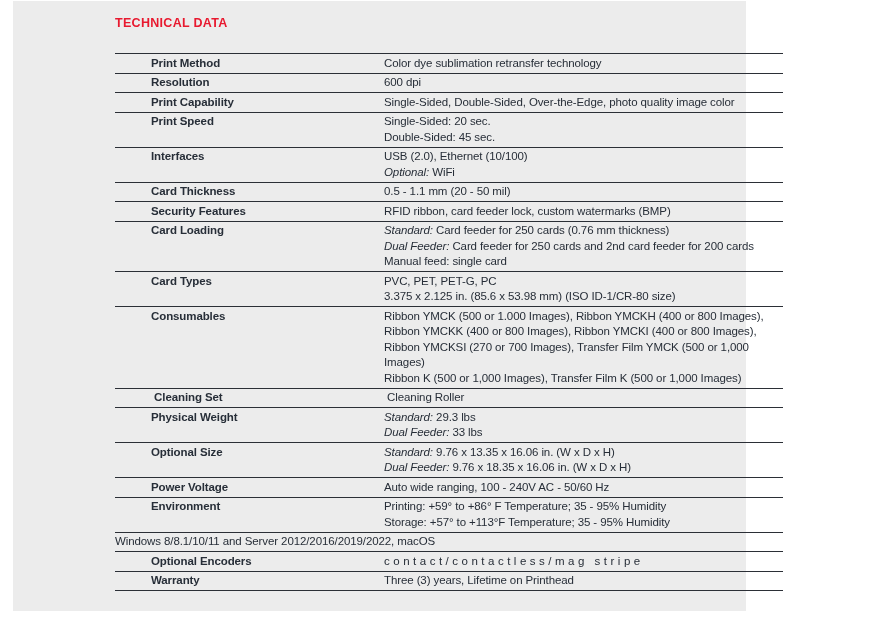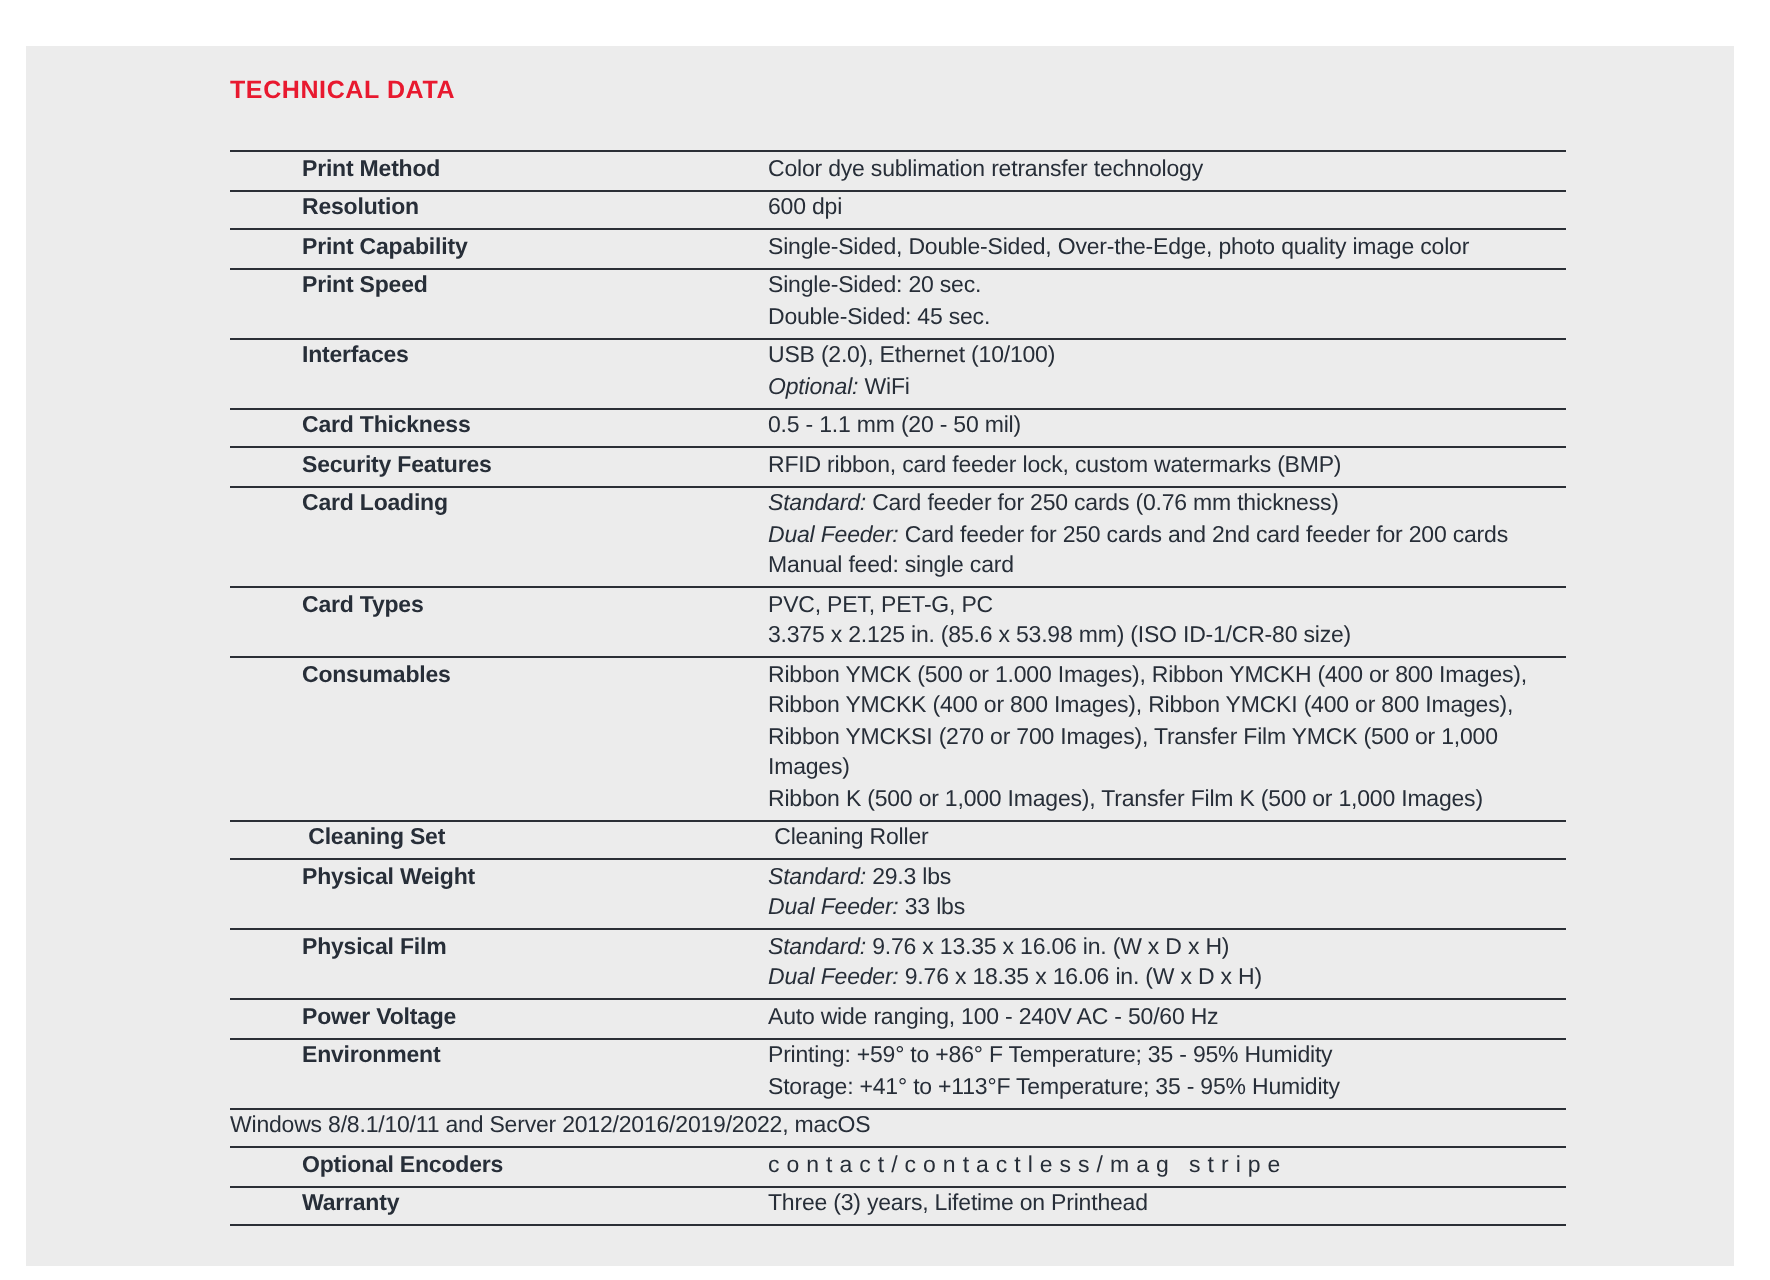--- a/index.html
+++ b/index.html
@@ -2,21 +2,21 @@
 <html style="--accent-red: #e8192f; --text-dark: #272e38; --rule: #2b2f36; --panel-bg: #ececec;"><head>
 <meta charset="utf-8">
 <style>
   html,body{margin:0;padding:0;}
   body{
     width:885px;height:640px;position:relative;background:#ffffff;
     font-family:"Liberation Sans",sans-serif;
     -webkit-font-smoothing:antialiased;
   }
   .panel{
-    position:absolute;left:13px;top:23px;width:854px;height:610px;
+    position:absolute;left:13px;top:1px;width:733px;height:610px;
     background:var(--panel-bg,#ececec);
   }
   .page-title{
     position:absolute;left:102px;top:15px;
     font-size:12.5px;line-height:14px;font-weight:bold;
     color:var(--accent-red,#e8192f);
     letter-spacing:0.3px;
   }
   .spec-table{
     position:absolute;left:102px;top:52px;width:668px;
@@ -126,37 +126,37 @@
         </div>
       </div>
       <div class="row">
         <div class="label">Physical Weight</div>
         <div class="value">
           <div class="line"><span class="it">Standard:</span><span> 29.3 lbs</span></div>
           <div class="line"><span class="it">Dual Feeder:</span><span> 33 lbs</span></div>
         </div>
       </div>
       <div class="row">
-        <div class="label">Physical Film</div>
+        <div class="label">Optional Size</div>
         <div class="value">
           <div class="line"><span class="it">Standard:</span><span> 9.76 x 13.35 x 16.06 in. (W x D x H)</span></div>
           <div class="line"><span class="it">Dual Feeder:</span><span> 9.76 x 18.35 x 16.06 in. (W x D x H)</span></div>
         </div>
       </div>
       <div class="row">
         <div class="label">Power Voltage</div>
         <div class="value">
           <div class="line"><span>Auto wide ranging, 100 - 240V AC - 50/60 Hz</span></div>
         </div>
       </div>
       <div class="row">
         <div class="label">Environment</div>
         <div class="value">
           <div class="line"><span>Printing: +59° to +86° F Temperature; 35 - 95% Humidity</span></div>
-          <div class="line"><span>Storage: +41° to +113°F Temperature; 35 - 95% Humidity</span></div>
+          <div class="line"><span>Storage: +57° to +113°F Temperature; 35 - 95% Humidity</span></div>
         </div>
       </div>
       <div class="row">
         <div class="value">
           <div class="line"><span>Windows 8/8.1/10/11 and Server 2012/2016/2019/2022, macOS</span></div>
         </div>
       </div>
       <div class="row">
         <div class="label">Optional Encoders</div>
         <div class="value">

